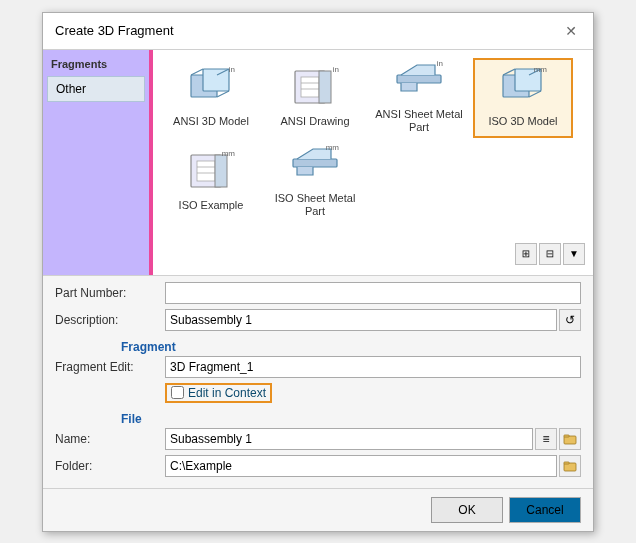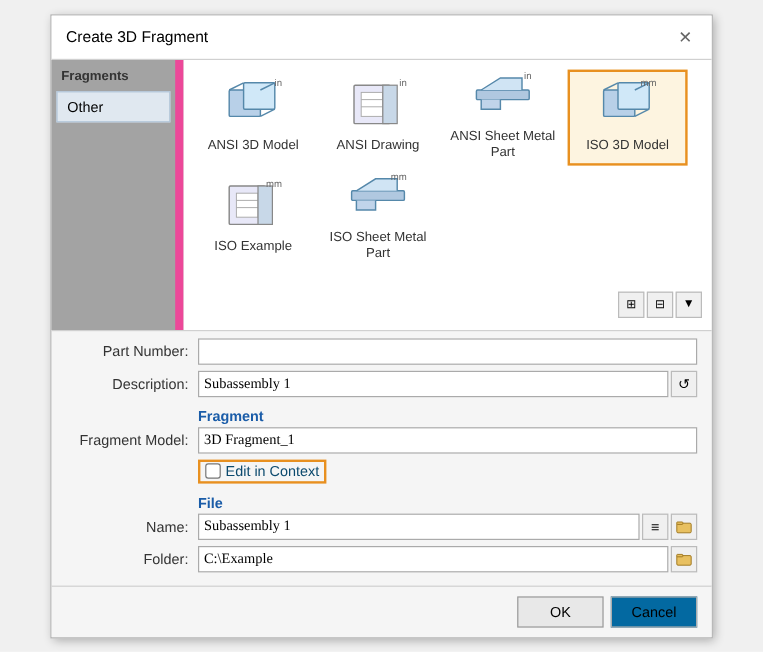--- a/index.html
+++ b/index.html
@@ -43,22 +43,22 @@
       display: flex;
       align-items: center;
       justify-content: center;
     }
     .main-content {
       display: flex;
       flex: 1;
     }
     .sidebar {
       width: 110px;
-      background: #a3a3a3;
-      border-right: 7px solid #ec4899;
+      background: #c4b5fd;
+      border-right: 4px solid #ec4899;
       padding-top: 4px;
     }
     .sidebar-header {
       padding: 4px 8px;
       font-size: 11px;
       color: #333;
       font-weight: 600;
     }
     .sidebar-item {
       padding: 5px 8px;
@@ -133,40 +133,38 @@
     }
     .form-row {
       display: flex;
       align-items: center;
       margin-bottom: 5px;
     }
     .form-label {
       width: 110px;
       font-size: 12px;
       color: #333;
-      text-align: right;
       padding-right: 8px;
       flex-shrink: 0;
     }
     .form-input {
       flex: 1;
       height: 22px;
       border: 1px solid #aaa;
       padding: 2px 4px;
       font-size: 12px;
       background: #fff;
       outline: none;
-      font-family: Liberation Serif, serif;
     }
     .section-title {
       font-size: 12px;
       font-weight: 700;
       color: #1a5ca8;
       padding: 4px 0 2px 0;
-      margin-left: 110px;
+      margin-left: 66px;
     }
     .input-with-btn {
       display: flex;
       flex: 1;
       gap: 2px;
     }
     .input-btn {
       width: 22px;
       height: 22px;
       border: 1px solid #bbb;
@@ -352,21 +350,21 @@
       <span class="form-label">Description:</span>
       <div class="input-with-btn">
         <input class="form-input" type="text" value="Subassembly 1" style="">
         <button class="input-btn">↺</button>
       </div>
     </div>
 
     <div class="section-title">Fragment</div>
 
     <div class="form-row">
-      <span class="form-label">Fragment Model:</span>
+      <span class="form-label">Fragment Edit:</span>
       <input class="form-input" type="text" value="3D Fragment_1" style="">
     </div>
 
     <div class="checkbox-row">
       <div class="checkbox-wrapper">
         <input type="checkbox" style="">
         <span class="checkbox-label">Edit in Context</span>
       </div>
     </div>
 

